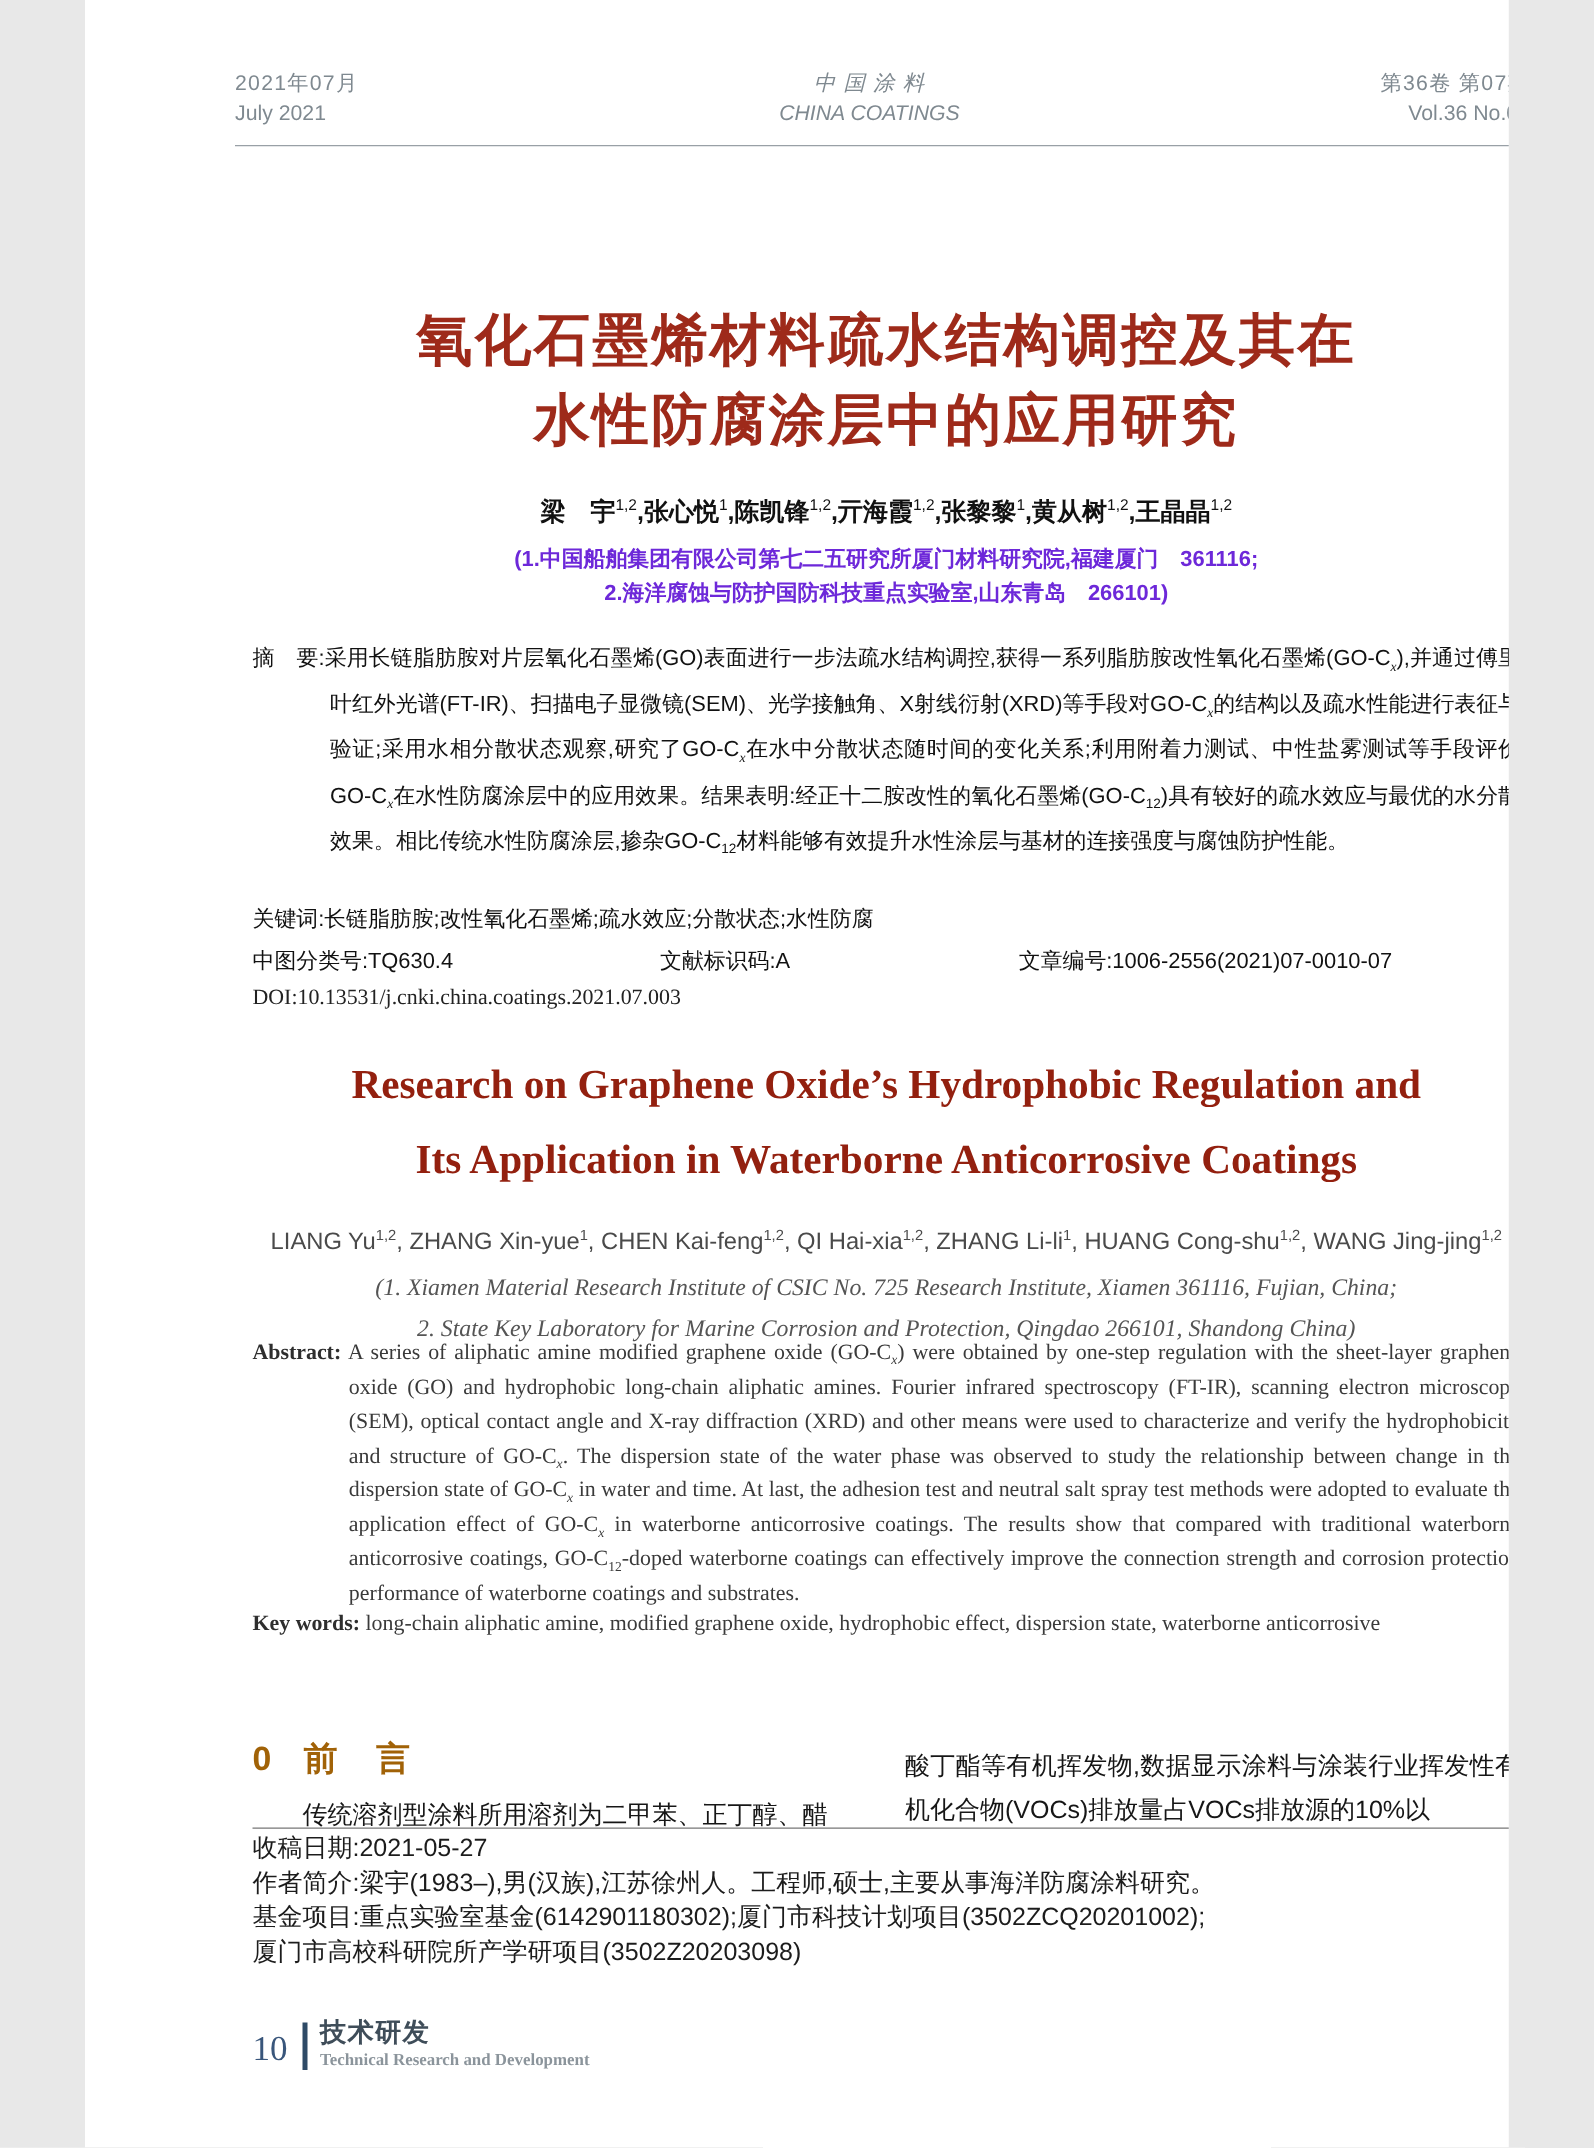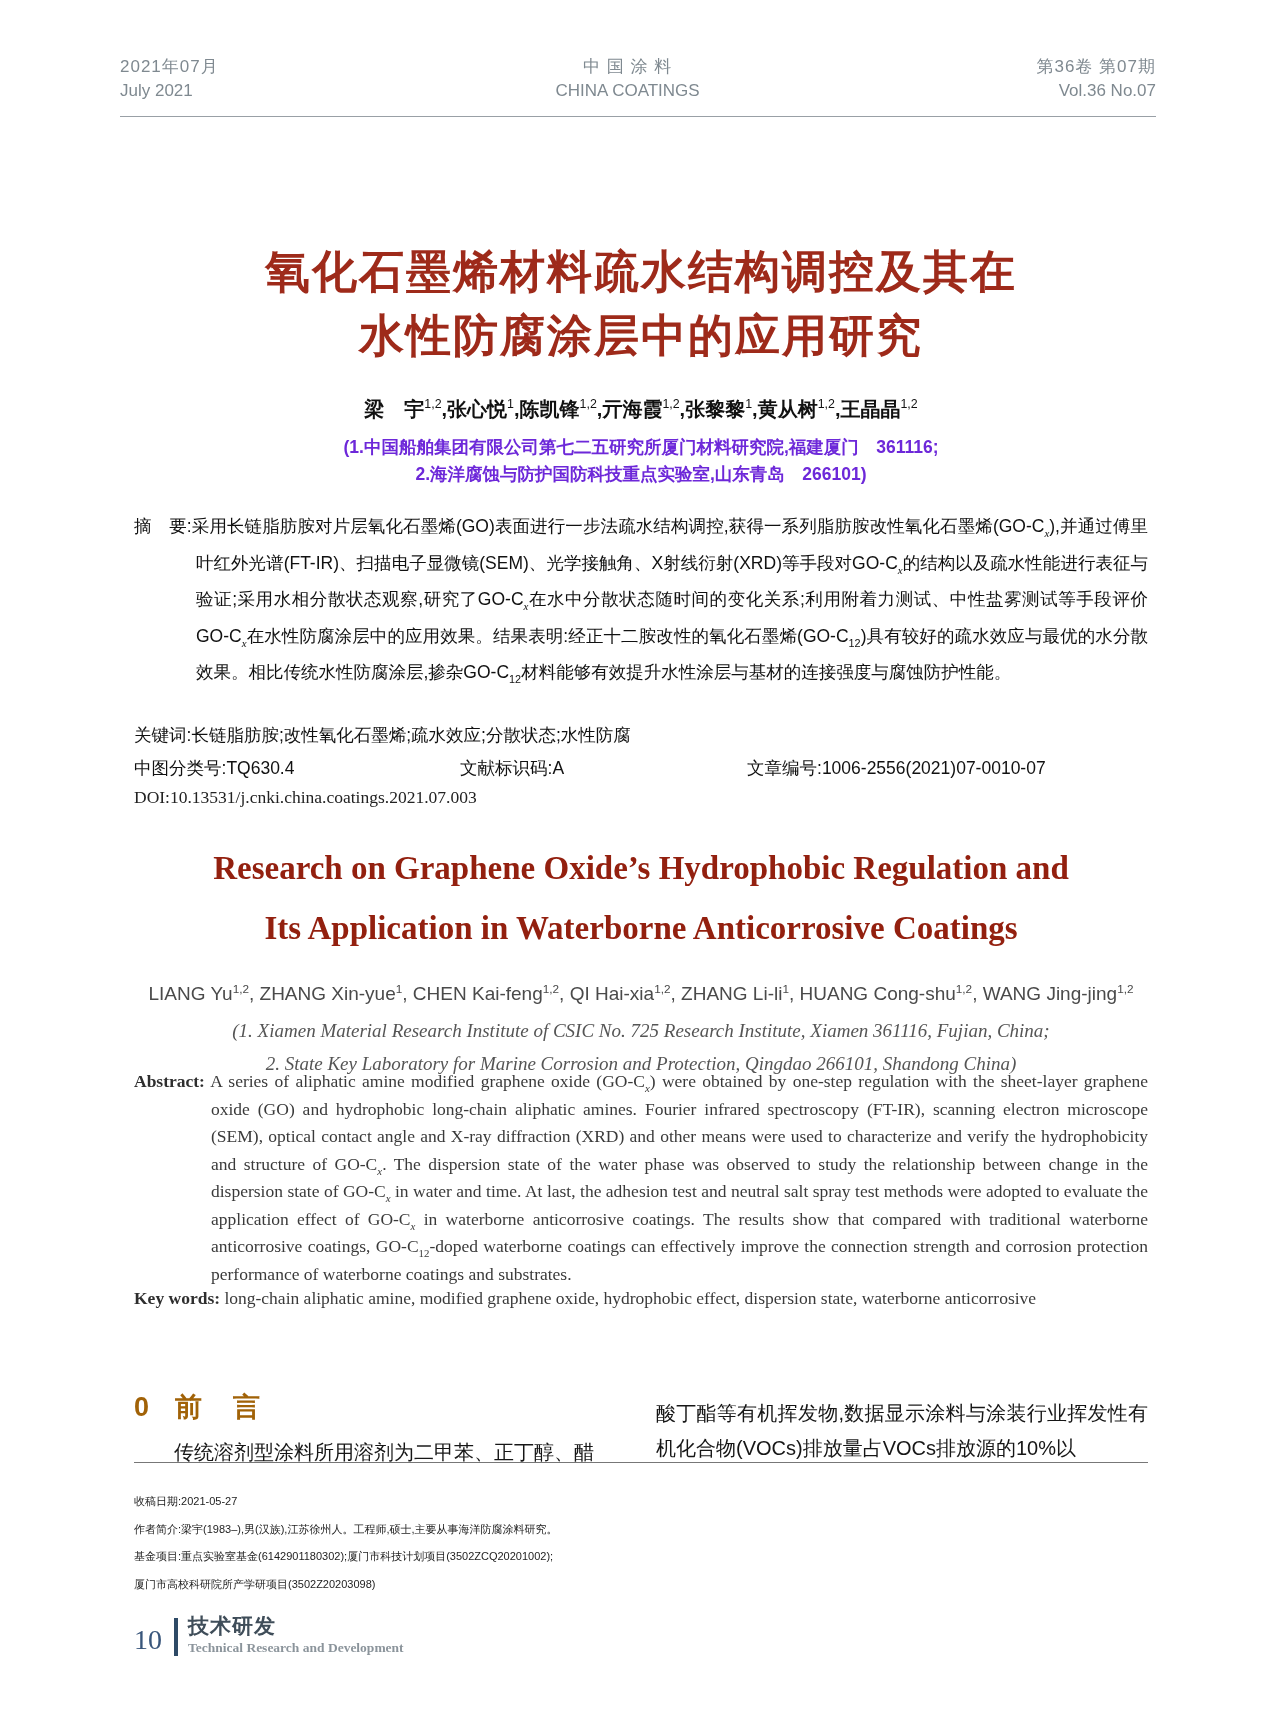--- a/index.html
+++ b/index.html
@@ -1,29 +1,29 @@
 <!DOCTYPE html>
 <html><head>
 <meta charset="utf-8">
 <style>
   * { margin:0; padding:0; box-sizing:border-box; }
   html,body { background:#e8e8e8; }
   .page {
-    position:relative; width:1275px; height:1718px; margin:0 auto;
+    position:relative; width:1139px; height:1718px; margin:0 auto;
     background:#ffffff; overflow:hidden;
     font-family:"Liberation Sans","DejaVu Sans",sans-serif; color:#1c1c1c;
   }
   .abs { position:absolute; left:134px; width:1014px; }
 
   
   .hdr { position:absolute; left:120px; width:1036px; top:55px;
          display:flex; justify-content:space-between;
          color:#7f8990; font-size:17px; line-height:24px;
          border-bottom:1.5px solid #99a0a6; padding-bottom:13px; }
-  .hdr .c { text-align:center; }
+  .hdr .c { text-align:center;font-style:italic; }
   .hdr .r { text-align:right; }
   .hdr .cn { letter-spacing:1px; }
 
   
   .cn-title { top:240px; text-align:center; color:#9e2a1a; font-weight:bold;
               font-size:45px; line-height:64px; letter-spacing:2px; }
 
   
   .cn-authors { top:396px; text-align:center; font-size:20px; font-weight:600; color:#111; }
   .cn-authors sup, .en-authors sup { font-size:0.62em; vertical-align:super; font-weight:normal; }
@@ -64,22 +64,22 @@
   
   .body-cols { top:1390px; display:flex; gap:30px; }
   .col { flex:1; font-size:20px; line-height:35px; color:#161616; text-align:justify; }
   .sec-head { color:#a16207; font-size:27px; font-weight:bold; line-height:34px; }
   .sec-num { margin-right:26px; }
   .sec-title { letter-spacing:2px; }
   .col-left p { margin-top:11px; text-indent:2em; }
   .col-right { padding-top:6px; }
 
   
-  .footnote { top:1462px; border-top:1.5px solid #777; padding-top:25px;
-              font-size:11px; line-height:27.5px; color:#1c1c1c; }
+  .footnote { top:1462px; border-top:1.5px solid #777; padding-top:3px;
+              font-size:20px; line-height:27.5px; color:#1c1c1c; }
 
   
   .pg-footer { position:absolute; left:134px; top:1612px; display:flex; align-items:flex-end; }
   .pg-num { font-family:"Liberation Serif","DejaVu Serif",serif; font-size:28px;
             color:#39567b; margin-top:10px; }
   .pg-bar { width:4px; height:38px; background:#2e4a66; margin:0 10px 0 12px; }
   .pg-cn { font-size:21px; font-weight:bold; color:#3f4d59; letter-spacing:1px; }
   .pg-en { font-size:13.5px; font-weight:bold; color:#8b949b;
            font-family:"Liberation Serif","DejaVu Serif",serif; }
 </style>

